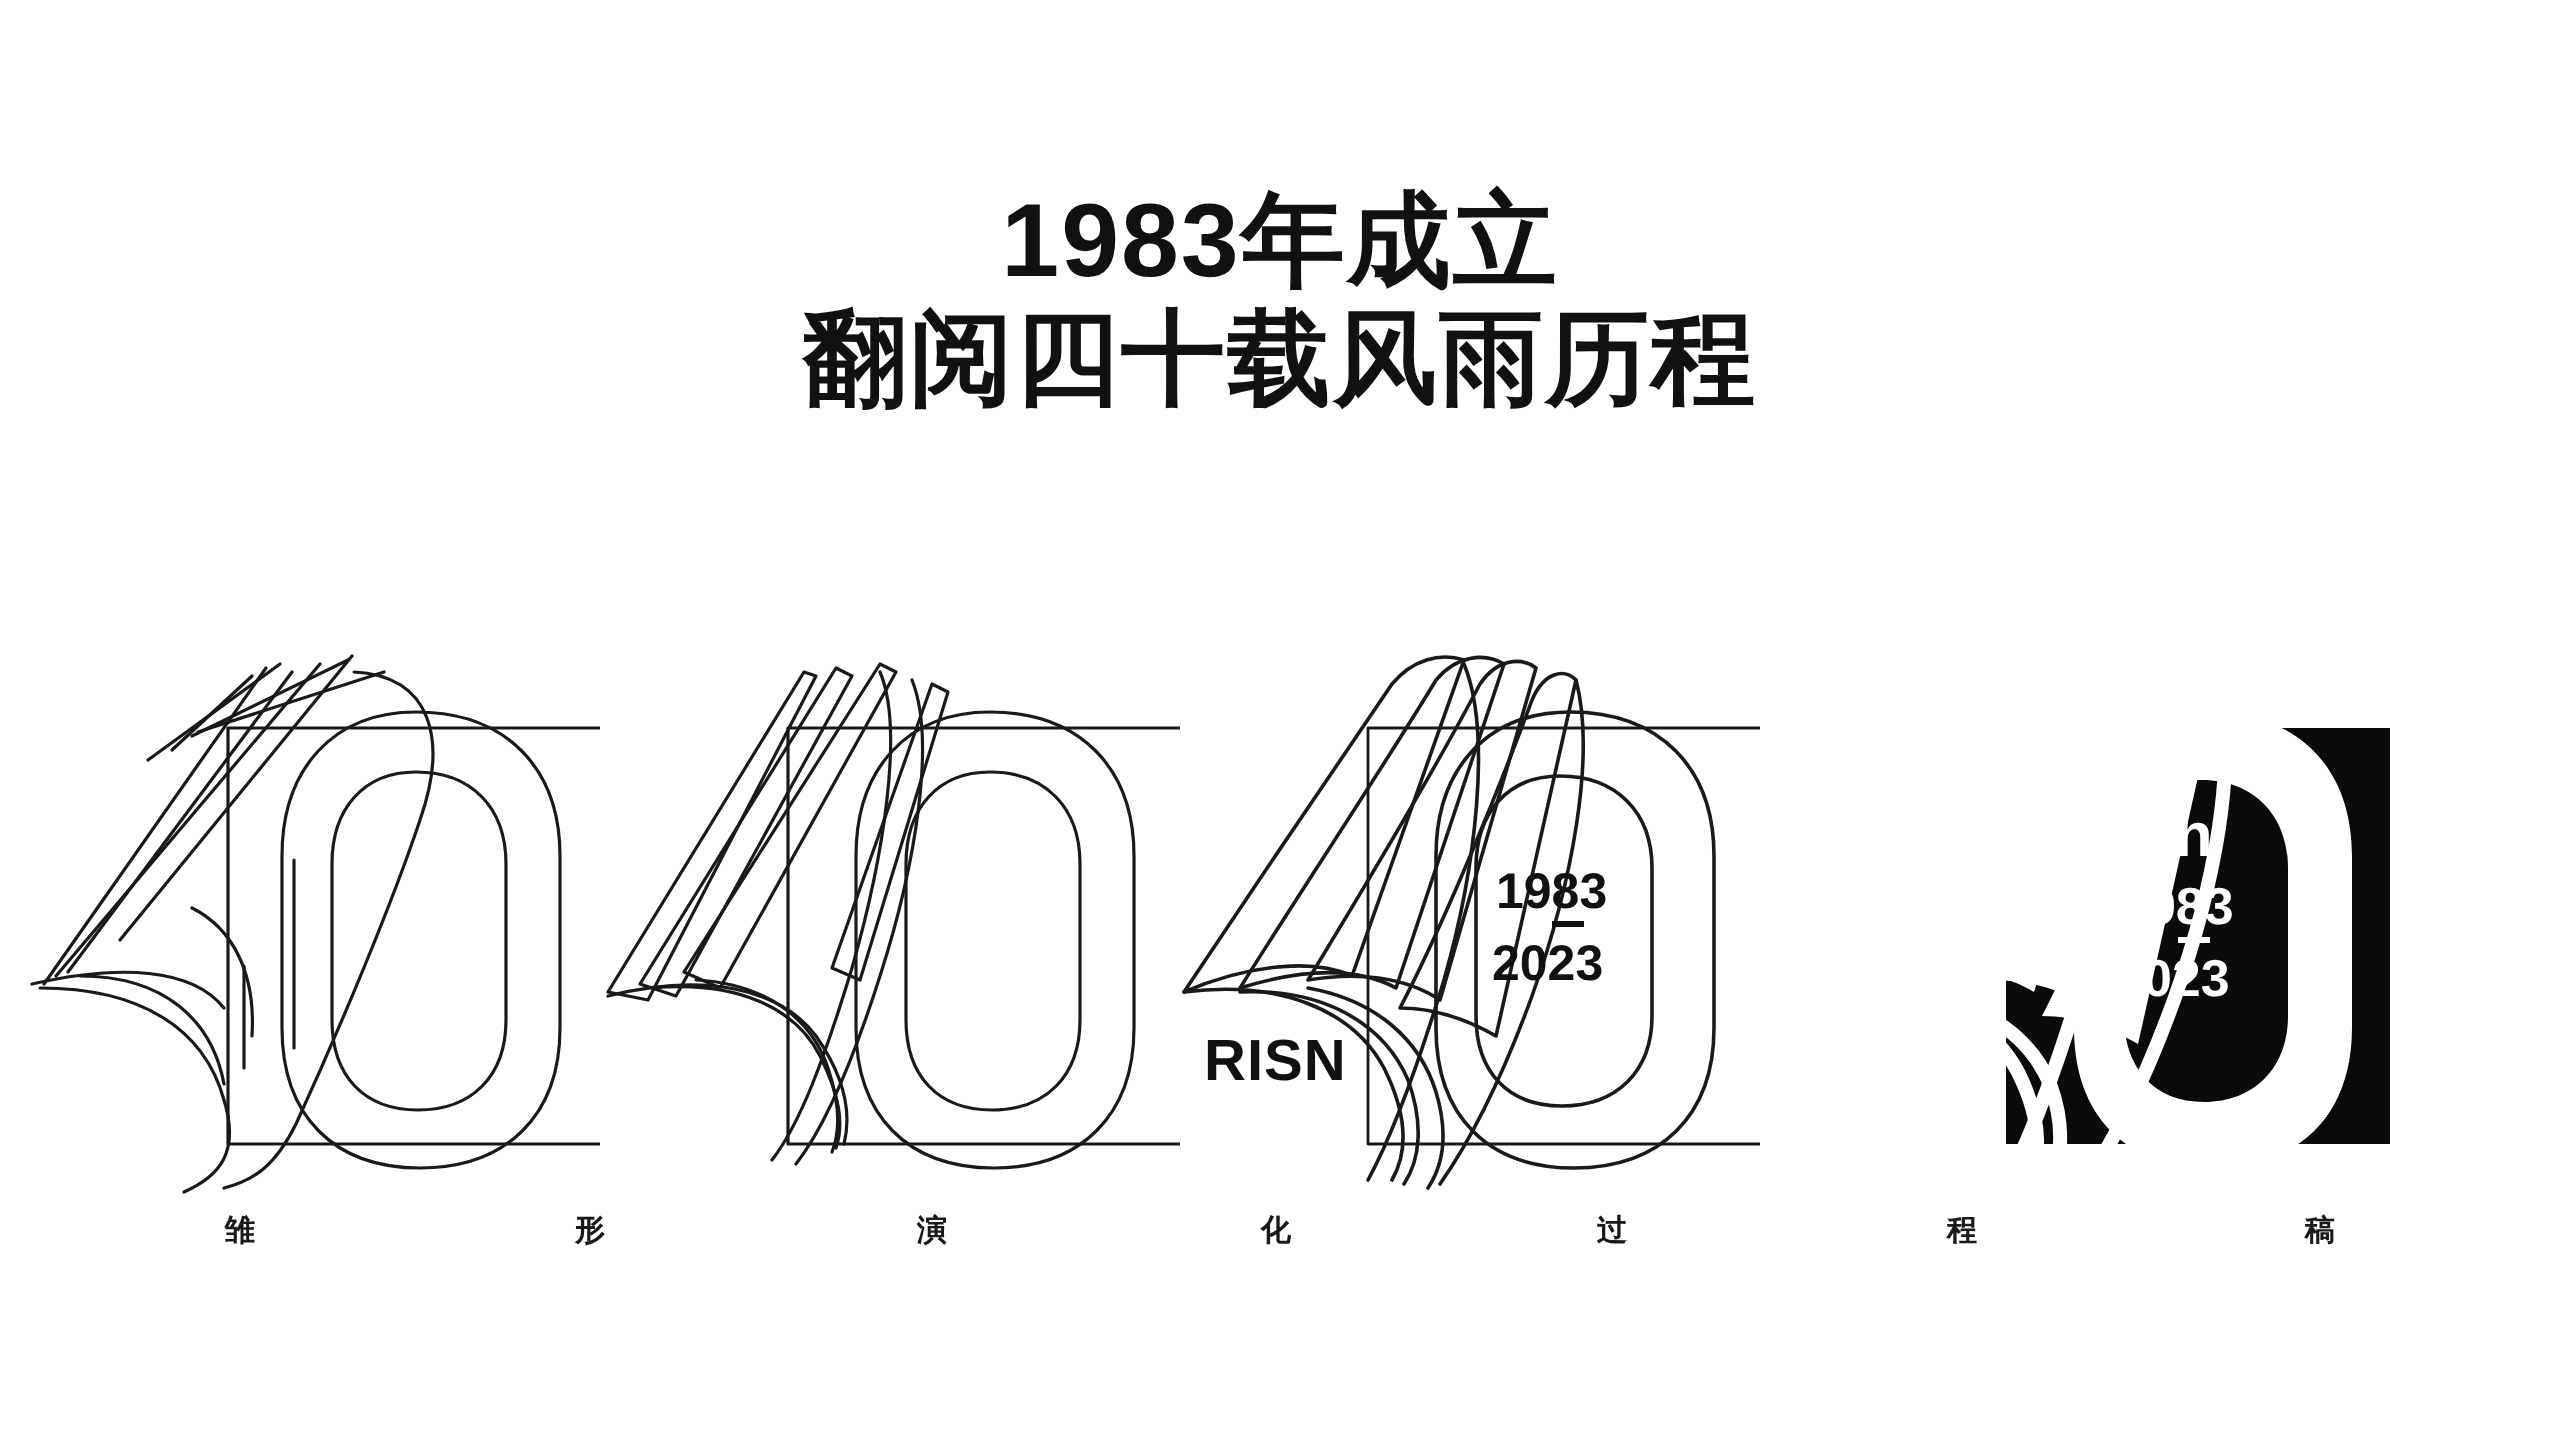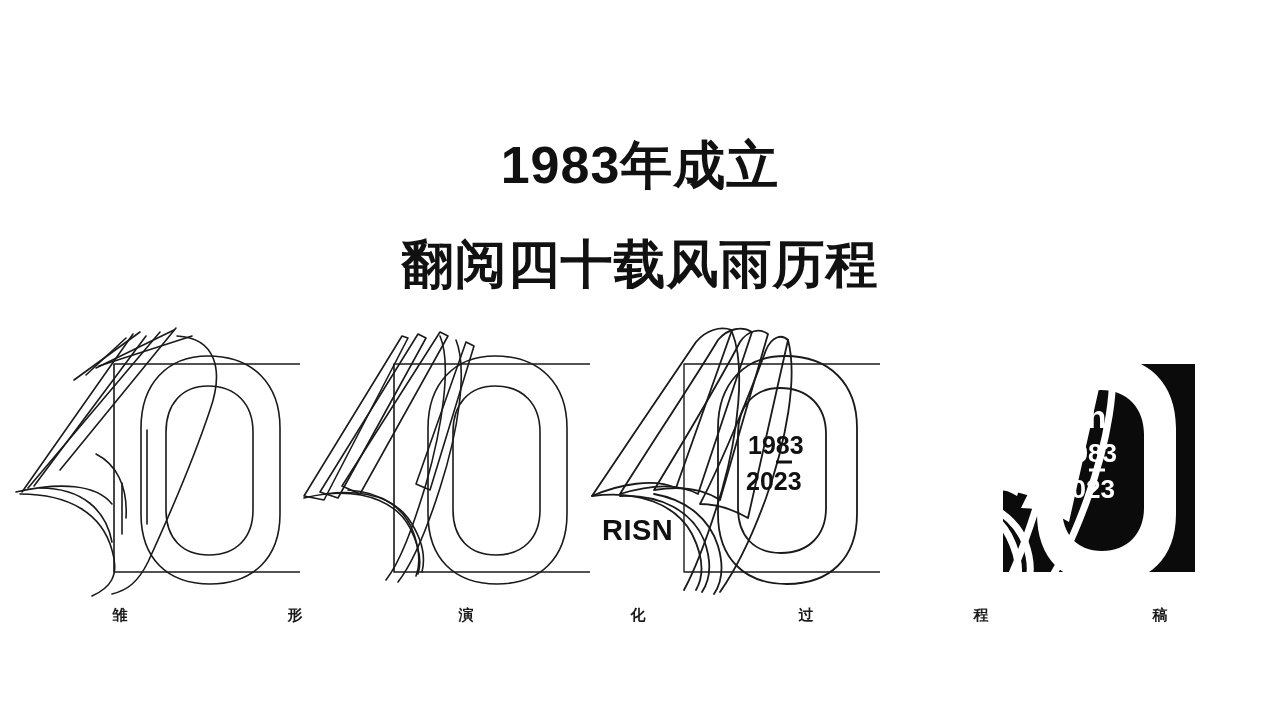--- a/index.html
+++ b/index.html
@@ -25,25 +25,24 @@
     text-align: center;
     line-height: 1.14;
   }
   .headline-line {
     display: block;
     font-weight: bold;
     font-size: 52px;
     letter-spacing: 1px;
     color: #111111;
     white-space: pre;
-    margin-top: 44px;
   }
   .headline-line.l1 { font-size: 52px; }
   .headline-line.l2 { font-size: 52px; }
-  .headline-line.l3 { font-size: 52px; font-family: Liberation Mono, monospace; }
+  .headline-line.l3 { font-size: 52px; }
 
   
   #stage-row {
     position: absolute;
     left: 0;
     top: 318px;
     width: 1280px;
     height: 280px;
   }
   .stage {

